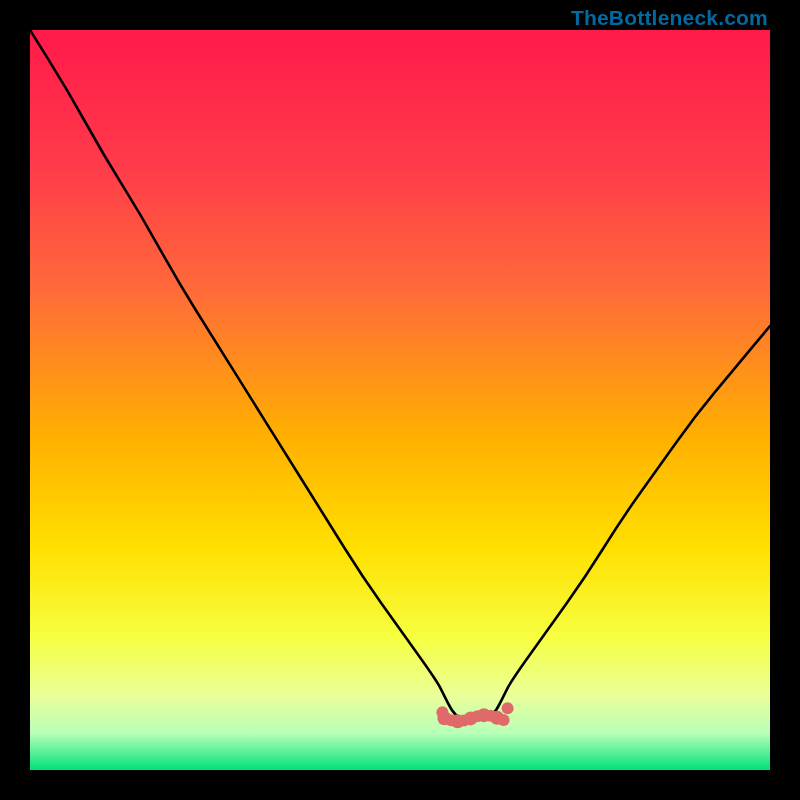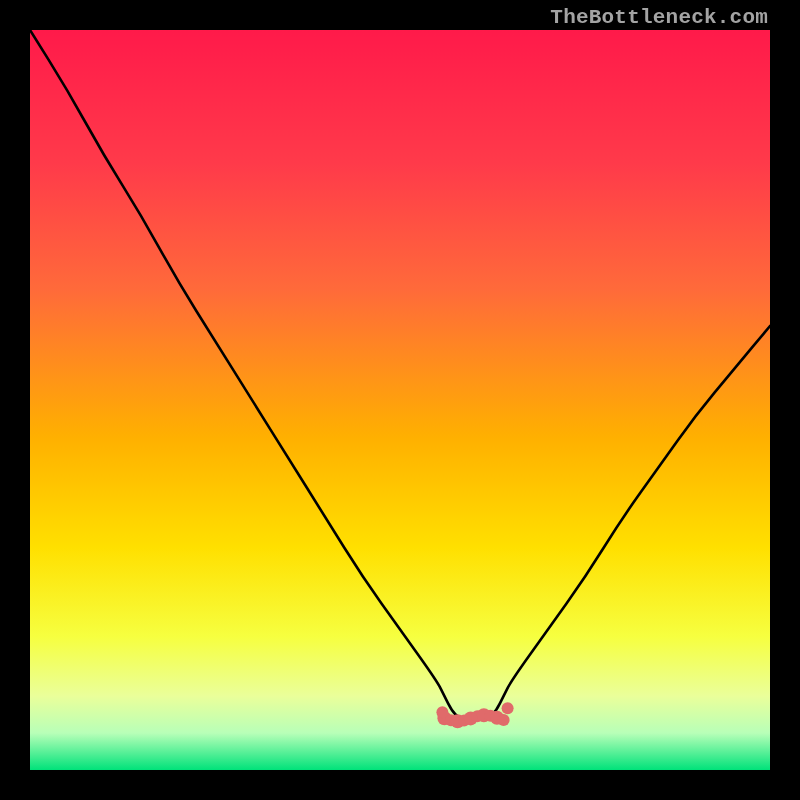--- a/index.html
+++ b/index.html
@@ -38,25 +38,24 @@
     position: absolute;
     left: 0;
     top: 0;
     width: 100%;
     height: 100%;
   }
   .watermark {
     position: absolute;
     top: 6px;
     right: 32px;
-    color: #a3a3a3;
+    color: #0369a1;
     font-size: 21px;
     font-weight: 600;
     letter-spacing: 0.2px;
-    font-family: Liberation Mono, monospace;
   }
 </style>
 </head>
 <body>
 
 <div class="frame">
 
   <div class="plot">
 
     <svg class="gradient" viewBox="0 0 740 740" preserveAspectRatio="none">

